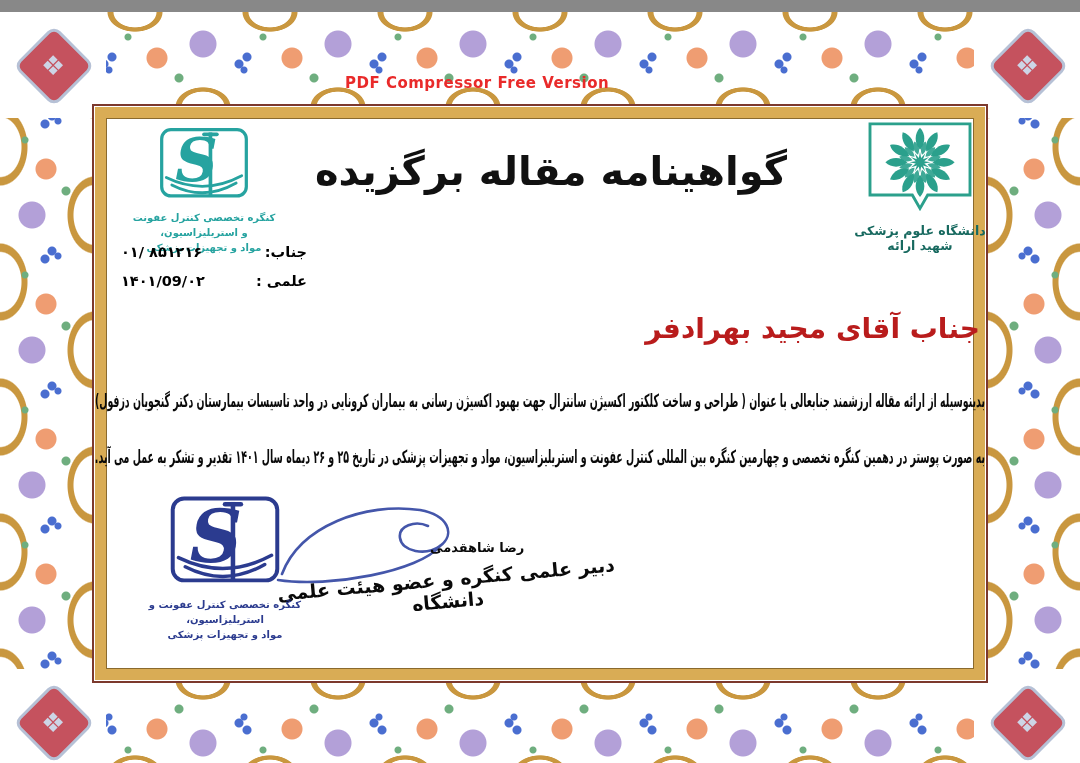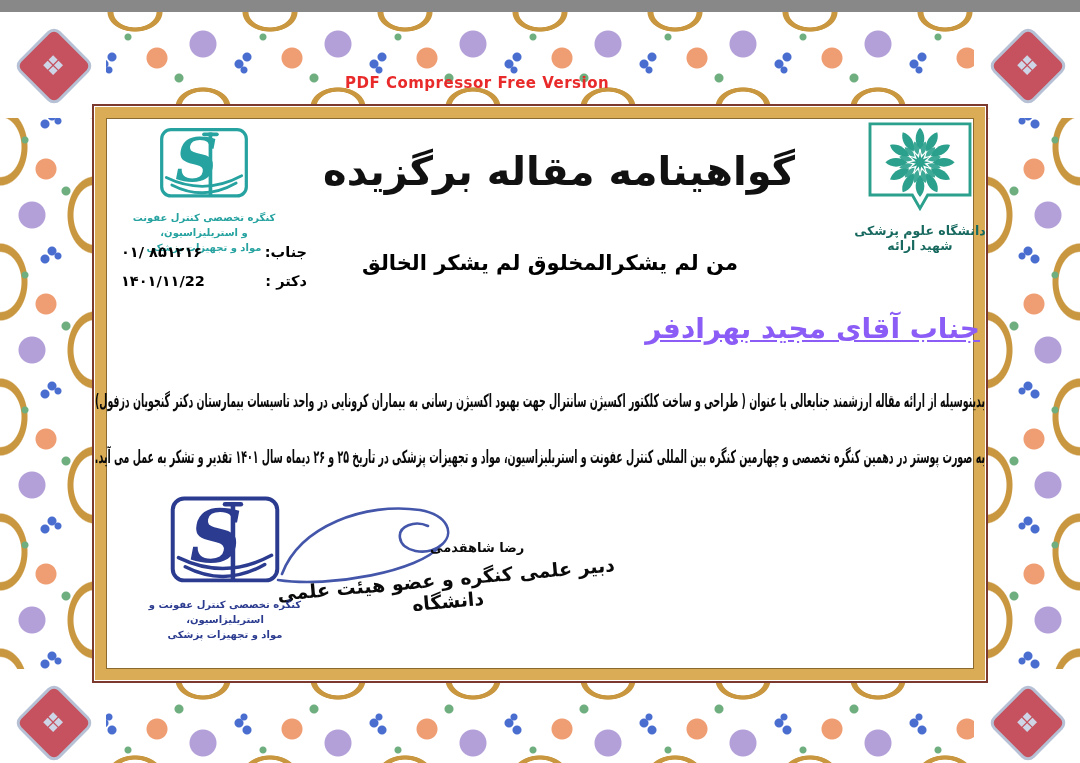--- a/index.html
+++ b/index.html
@@ -70,26 +70,26 @@
     box-shadow:inset 0 0 0 1px #8a6a2e;
   }
   
   .abs { position:absolute; z-index:5; }
   .watermark { left:345px; top:62px; color:var(--c-red,#e92a2a); font-size:15px; font-weight:bold; letter-spacing:.5px; }
   .org-top    { left:131px; top:114px; width:146px; text-align:center; color:var(--c-teal,#26a3a0); }
   .org-bottom { left:146px; top:482px; width:158px; text-align:center; color:var(--c-navy,#2b3b8f); }
   .org-caption { font-size:10px; font-weight:bold; line-height:1.5; direction:rtl; }
   .univ { left:842px; top:108px; width:156px; text-align:center; color:var(--c-green,#2ba08c); }
   .univ-caption { font-size:12.5px; font-weight:bold; direction:rtl; color:#17695f; margin-top:2px; }
-  .title { left:315px; top:136px; width:480px; text-align:right; font-size:40px; font-weight:bold; direction:rtl; color:#111; }
+  .title { left:315px; top:136px; width:480px; text-align:left; font-size:40px; font-weight:bold; direction:rtl; color:#111; }
   .hadith { left:290px; top:239px; width:520px; text-align:center; font-size:21px; font-weight:bold; direction:rtl; color:#000; }
   .meta { left:121px; top:232px; width:186px; direction:rtl; font-size:14.5px; font-weight:bold; color:#000; }
   .meta-row { display:flex; justify-content:space-between; align-items:baseline; margin-bottom:13px; }
   .num { direction:ltr; unicode-bidi:isolate; }
-  .recipient { left:580px; top:300px; width:400px; direction:rtl; font-size:28px; font-weight:bold; color:#8b5cf6;text-decoration:underline; }
+  .recipient { left:580px; top:300px; width:400px; direction:rtl; font-size:28px; font-weight:bold; color:#b91c1c; }
   .bodyline {
     left:95px; width:890px; direction:rtl; text-align:right; white-space:nowrap;
     font-size:18px; font-weight:bold; color:#0a0a0a; transform-origin:100% 50%;
   }
   .bodyline1 { top:378px; }
   .bodyline2 { top:434px; }
   .sig-scrawl { left:270px; top:484px; }
   .sig-name { left:430px; top:528px; width:180px; text-align:left; direction:rtl; font-size:13px; font-weight:bold; color:#0a0a0a; }
   .sig-role { left:272px; top:556px; width:350px; text-align:center; direction:rtl; font-size:19px; font-weight:bold; color:#0a0a0a; transform:rotate(-5deg); }
   .logo-svg { display:block; margin:0 auto 3px auto; }
@@ -167,26 +167,25 @@
     </svg>
     <div class="univ-caption">دانشگاه علوم پزشکی شهید ارائه</div>
   </div>
 
   <div class="abs meta">
     <div class="meta-row">
       <span>جناب:</span>
       <span class="num">۰۱/ ۸۵۱۲۱۶</span>
     </div>
     <div class="meta-row">
-      <span>دکتر :</span>
-      <span class="num">۱۴۰۱/۱۱/22</span>
+      <span>علمی :</span>
+      <span class="num">۱۴۰۱/09/۰۲</span>
     </div>
   </div>
 
-  <div class="abs hadith">من لم یشکرالمخلوق لم یشکر الخالق</div>
 
   <div class="abs recipient">جناب آقای مجید بهرادفر</div>
 
   <div class="abs bodyline bodyline1 fit" style="transform: scaleX(0.522607);">بدینوسیله از ارائه مقاله ارزشمند جنابعالی با عنوان ( طراحی و ساخت کلکتور اکسیژن سانترال جهت بهبود اکسیژن رسانی به بیماران کرونایی در واحد تاسیسات بیمارستان دکتر گنجویان دزفول)</div>
   <div class="abs bodyline bodyline2 fit" style="transform: scaleX(0.525694);">به صورت پوستر در دهمین کنگره تخصصی و چهارمین کنگره بین المللی کنترل عفونت و استریلیزاسیون، مواد و تجهیزات پزشکی در تاریخ ۲۵ و ۲۶ دیماه سال ۱۴۰۱ تقدیر و تشکر به عمل می آید.</div>
 
   <svg class="abs sig-scrawl" width="205" height="95" viewBox="0 0 205 95">
     <g fill="none" stroke="#3a4da6" stroke-width="2.6" stroke-linecap="round" opacity="0.95">
       <path d="M12,78 C30,30 95,6 150,14 C178,19 186,38 170,50 C156,60 132,56 130,42 C128,30 145,24 158,30"></path>
       <path d="M170,50 C150,75 60,92 8,84"></path>

